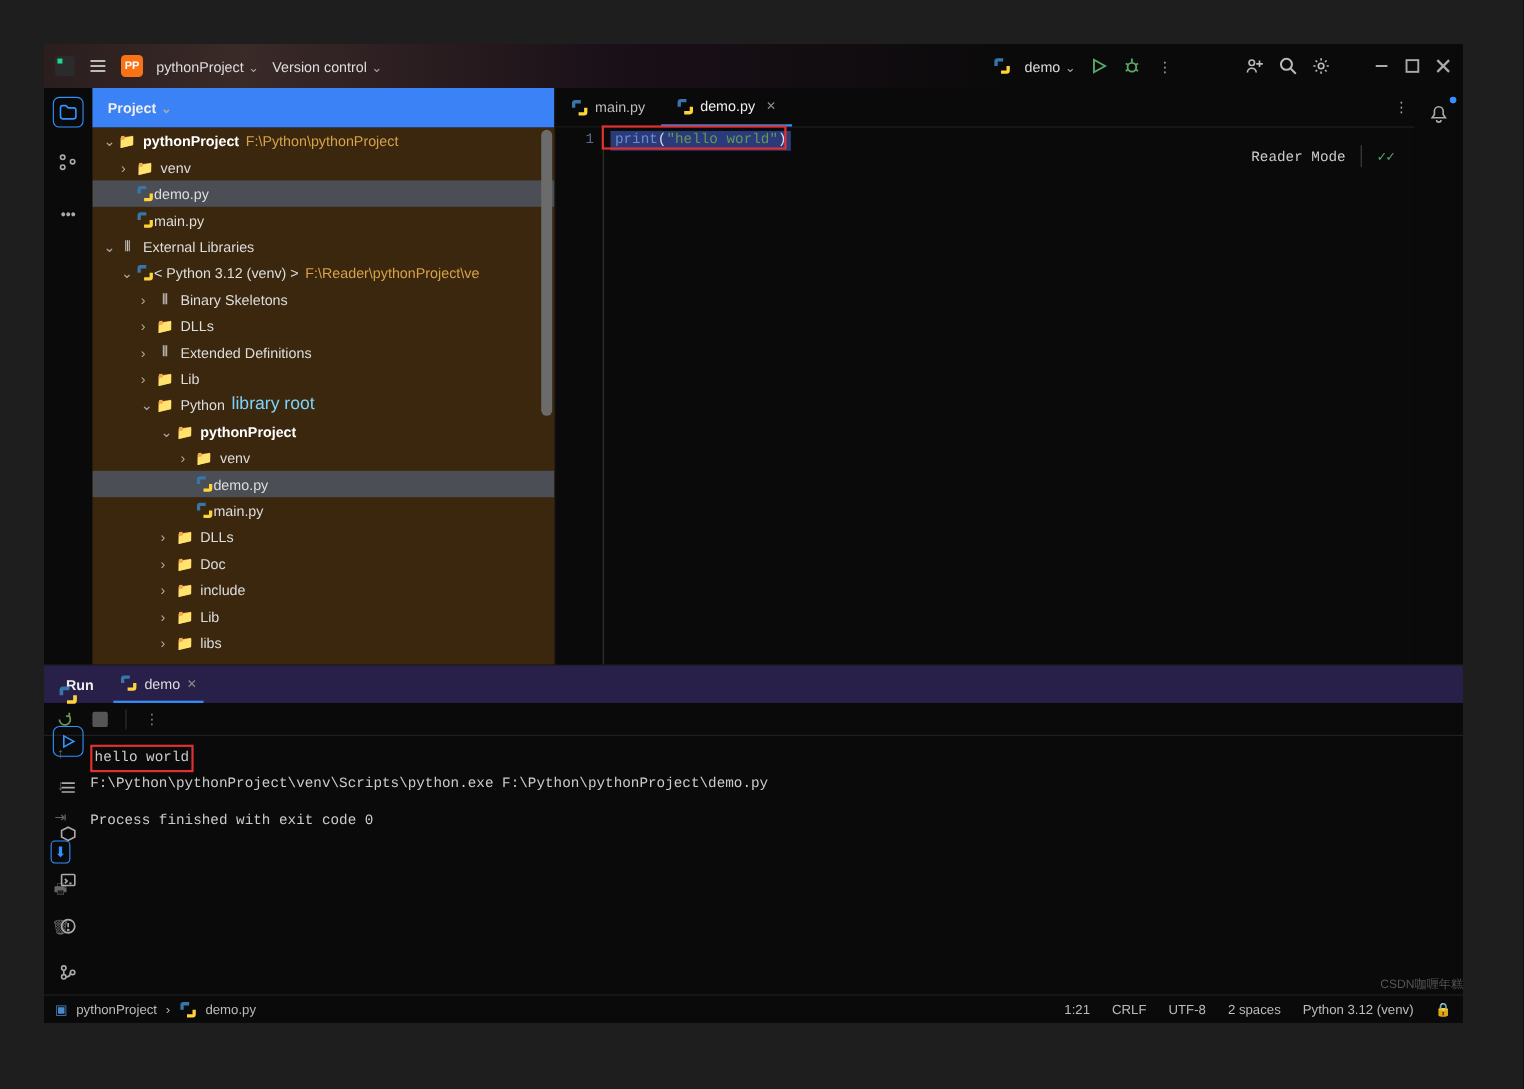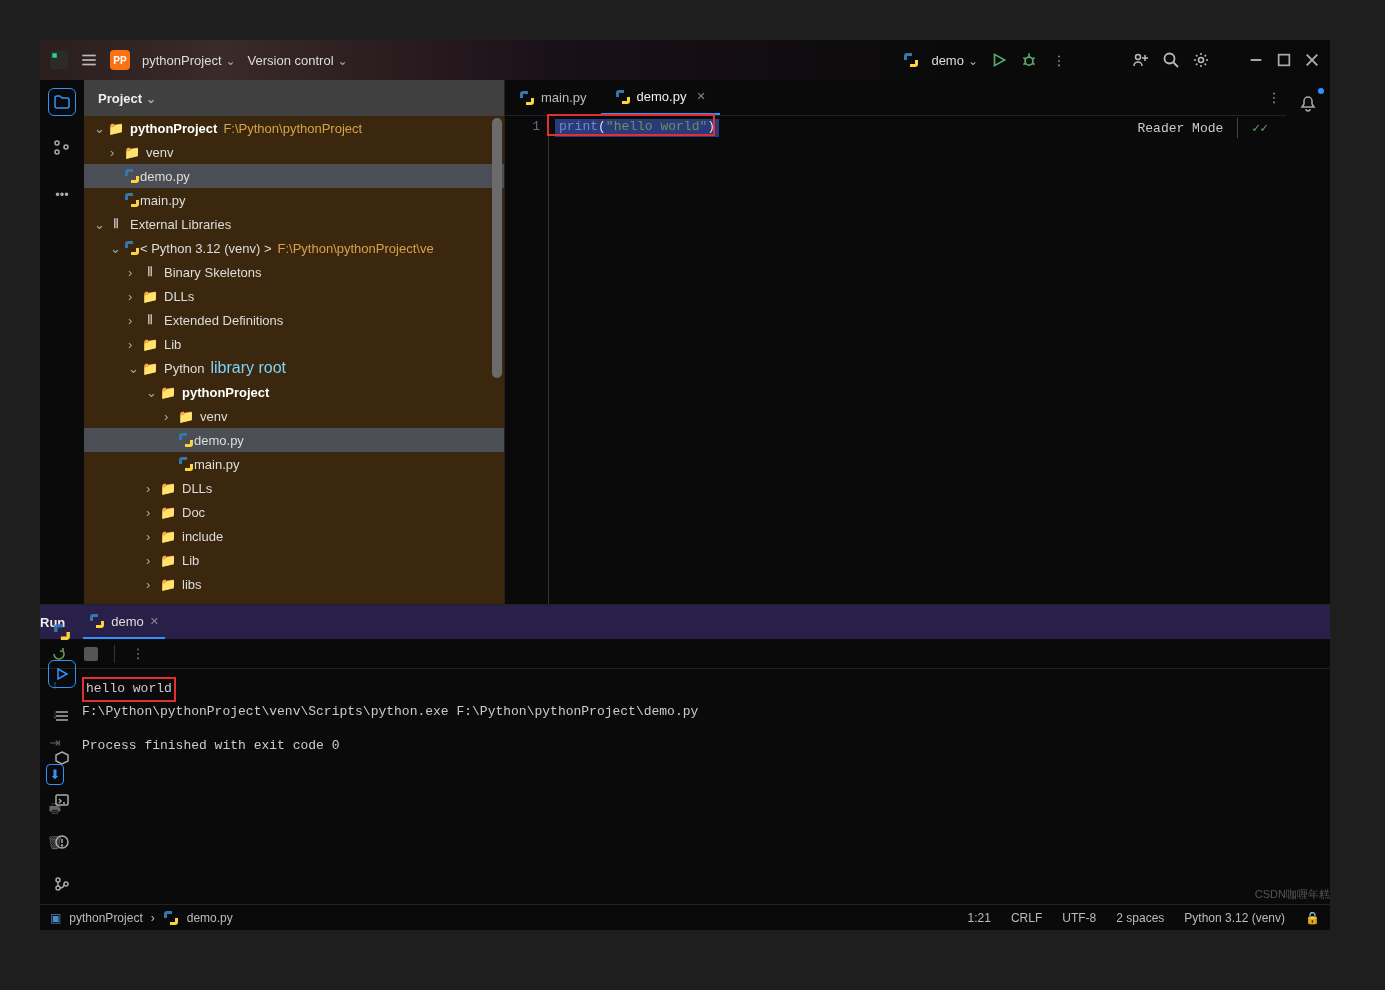--- a/index.html
+++ b/index.html
@@ -61,21 +61,21 @@
 .rail-btn.active { border:1.5px solid #3391ff; color:#3391ff; }
 
 .project-panel {
   width: 420px;
   background:#0a0a0a;
   display:flex;
   flex-direction:column;
 }
 .panel-header {
   height:36px;
-  background:#404040;
+  background:#3b82f6;
   display:flex;
   align-items:center;
   padding:0 14px;
   font-weight:bold;
   color:#eee;
 }
 .tree {
   flex:1;
   background:#3a270d;
   overflow-y:auto;
@@ -108,34 +108,34 @@
   flex:1;
   display:flex;
   position:relative;
   font-family:"Consolas","Courier New",monospace;
   font-size:13px;
 }
 .gutter { width:44px; background:#0a0a0a; text-align:right; padding:3px 8px 0 0; color:#5a6b8c; border-right:1px solid #333;}
 .code { flex:1; padding:3px 0 0 6px; position:relative;}
 .code-line { height:18px; background:#2b3a7a; color:#ddd; padding:0 4px; display:inline-block; position:relative;}
 .red-box { position:absolute; border:2px solid #e03030; pointer-events:none;}
-.reader-mode { position:absolute; top:2px; right:18px; color:#ccc; display:flex; align-items:center; gap:14px;}
+.reader-mode { position:absolute; top:16px; right:18px; color:#ccc; display:flex; align-items:center; gap:14px;}
 .check { color:#59a869; }
 .reader-sep { width:1px; height:20px; background:#444;}
 .kw{color:#6a8ccb;} .str{color:#629755;} .par{color:#ddd;}
 
 
 .run-panel {
   height:300px;
   background:#0a0a0a;
   display:flex;
   flex-direction:column;
   border-top:1px solid #222;
 }
-.run-header { height:34px; background:#29204a; display:flex; align-items:center; padding:0 0; gap:18px;}
+.run-header { height:34px; background:#29204a; display:flex; align-items:center; padding:0 20px; gap:18px;}
 .run-header .title{font-weight:bold;color:#eee;}
 .run-tab { display:flex; align-items:center; gap:6px; color:#ddd; height:100%; border-bottom:2px solid #3391ff; padding:0 6px;}
 .run-tab-close{color:#888;font-size:11px;cursor:pointer;}
 .run-toolbar { height:30px; display:flex; align-items:center; gap:14px; padding:0 10px; border-bottom:1px solid #222;}
 .rt-btn{width:18px;height:18px;color:#888;cursor:pointer;display:flex;align-items:center;justify-content:center;}
 .stop-btn{width:14px;height:14px;background:#555;border-radius:2px;}
 .run-body{flex:1;display:flex;}
 .run-left{width:30px;display:flex;flex-direction:column;align-items:center;padding-top:8px;gap:14px;color:#666;}
 .console{flex:1;padding:8px 12px;font-family:"Consolas","Courier New",monospace;font-size:13px;color:#ccc;line-height:1.6;position:relative;}
 .red-box2{border:2px solid #e03030;display:inline-block;padding:0 2px;}
@@ -304,21 +304,21 @@
           </div>
         <div class="tree-row indent1">
             <span class="arrow">⌄</span>
             <span class="py-icon">
               <svg viewBox="0 0 16 16">
                 <path d="M5 1h4v3H4v4H1V4a3 3 0 013-3z" fill="#3776ab"></path>
                 <path d="M11 15H7v-3h5V8h3v4a3 3 0 01-3 3z" fill="#ffd43b"></path>
               </svg>
             </span>
             <span>&lt; Python 3.12 (venv) &gt;</span>
-            <span class="path-orange">F:\Python\pythonProject\ve</span>
+            <span class="path-orange">F:\Reader\pythonProject\ve</span>
           </div>
         <div class="tree-row indent2">
             <span class="arrow">›</span>
             <span class="lib-icon">⫴</span>
             <span>Binary Skeletons</span>
           </div>
         <div class="tree-row indent2">
             <span class="arrow">›</span>
             <span class="folder-icon">📁</span>
             <span>DLLs</span>

